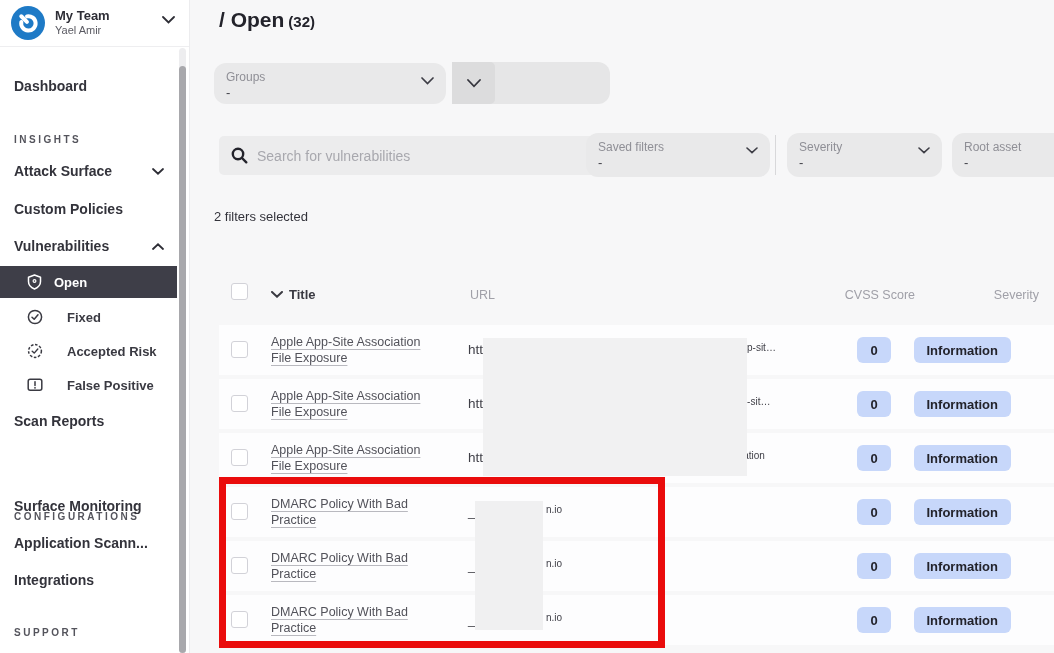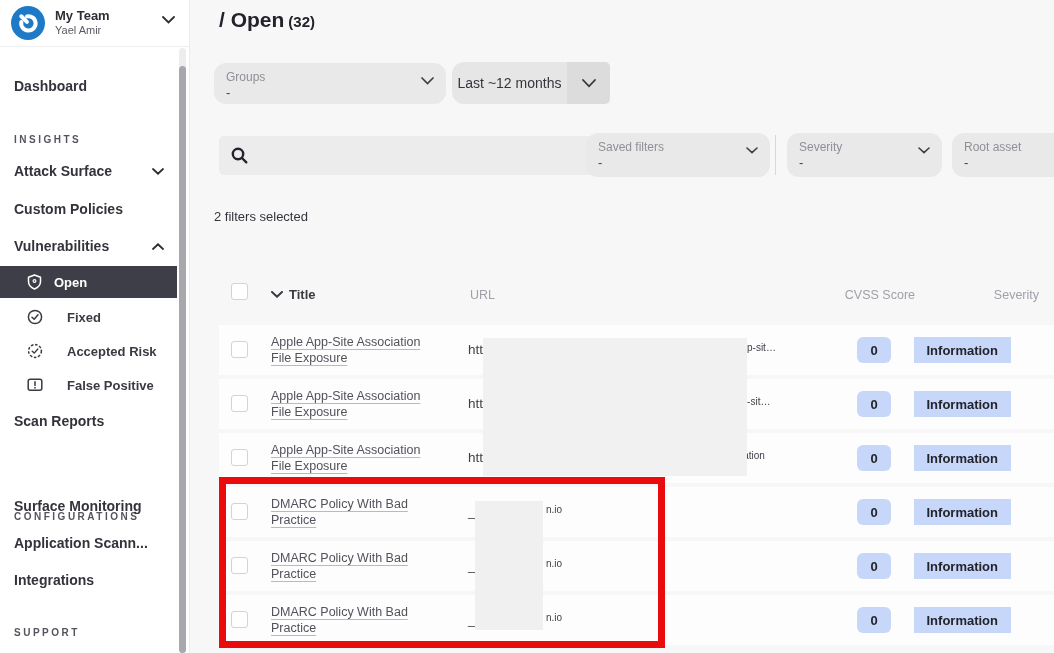--- a/index.html
+++ b/index.html
@@ -77,21 +77,21 @@
   .table-row { position:relative; width:835px; height:50px; background:#fdfdfe; margin-bottom:4px; }
   .row-checkbox { position:absolute; left:12px; top:16px; }
   .row-title { position:absolute; left:52px; top:9px; width:162px; font-size:12.5px; line-height:16px; color:#52525a; text-decoration:underline; text-decoration-color:#b9b9bf; text-underline-offset:3px; cursor:pointer; }
   .url-prefix { position:absolute; left:249px; top:17px; font-size:13.5px; color:#3f3f47; }
   .url-suffix { position:absolute; top:17px; font-size:10px; color:#3f3f47; }
   .row-0 .url-suffix { left:528px; }
   .row-1 .url-suffix { left:517px; }
   .row-2 .url-suffix { left:522px; }
   .row-3 .url-suffix, .row-4 .url-suffix, .row-5 .url-suffix { left:327px; }
   .cvss-badge { position:absolute; left:638px; top:12px; width:34px; height:26px; background:#c7d7fa; border-radius:6px; font-size:13px; font-weight:700; color:#23232b; display:flex; align-items:center; justify-content:center; }
-  .severity-badge { position:absolute; right:43px; top:12px; height:26px; background:#c7d7fa; border-radius:0; font-size:13px; font-weight:700; color:#23232b; display:flex; align-items:center; justify-content:center; padding:0 13px; }
+  .severity-badge { position:absolute; right:43px; top:12px; height:26px; background:#c7d7fa; border-radius:6px; font-size:13px; font-weight:700; color:#23232b; display:flex; align-items:center; justify-content:center; padding:0 13px; }
 
   
   .redact-big { position:absolute; left:293px; top:338px; width:264px; height:138px; background:#f1f1f2; z-index:5; }
   .redact-dmarc { position:absolute; left:285px; top:501px; width:68px; height:129px; background:#f0f0f1; z-index:5; }
   .annotation-rect { position:absolute; left:29px; top:477px; width:446px; height:171px; border:7px solid #ea0c0c; z-index:6; pointer-events:none; }
 
   svg { display:block; }
 </style>
 </head>
 <body>
@@ -219,35 +219,35 @@
       <span class="dd-label">Groups</span>
       <span class="dd-value">-</span>
       <span class="dd-chev">
           <svg width="13" height="8" viewBox="0 0 13 8">
             <polyline points="1,1 6.5,6.5 12,1" fill="none" stroke="#3e3e46" stroke-width="1.7" stroke-linecap="round"></polyline>
           </svg>
         </span>
     </div>
 
     <div class="dd dd-time">
-      <span class="dd-time-main">Last ~12 months</span>
       <span class="dd-time-chev">
           <svg width="14" height="9" viewBox="0 0 14 9">
             <polyline points="1,1 7,7.3 13,1" fill="none" stroke="#35353d" stroke-width="1.8" stroke-linecap="round"></polyline>
           </svg>
         </span>
     </div>
 
     <div class="search-bar">
       <span>
         <svg width="17" height="17" viewBox="0 0 17 17">
             <circle cx="7" cy="7" r="5.2" fill="none" stroke="#23232b" stroke-width="2.4"></circle>
             <line x1="11" y1="11" x2="15.3" y2="15.3" stroke="#23232b" stroke-width="2.4" stroke-linecap="round"></line>
           </svg>
       </span>
+      <input type="text" placeholder="Search for vulnerabilities" style="">
     </div>
 
     <div class="dd dd-saved">
       <span class="dd-label">Saved filters</span>
       <span class="dd-value">-</span>
       <span class="dd-chev">
           <svg width="12" height="7" viewBox="0 0 12 7">
             <polyline points="1,1 6,5.7 11,1" fill="none" stroke="#3e3e46" stroke-width="1.6" stroke-linecap="round"></polyline>
           </svg>
         </span>

